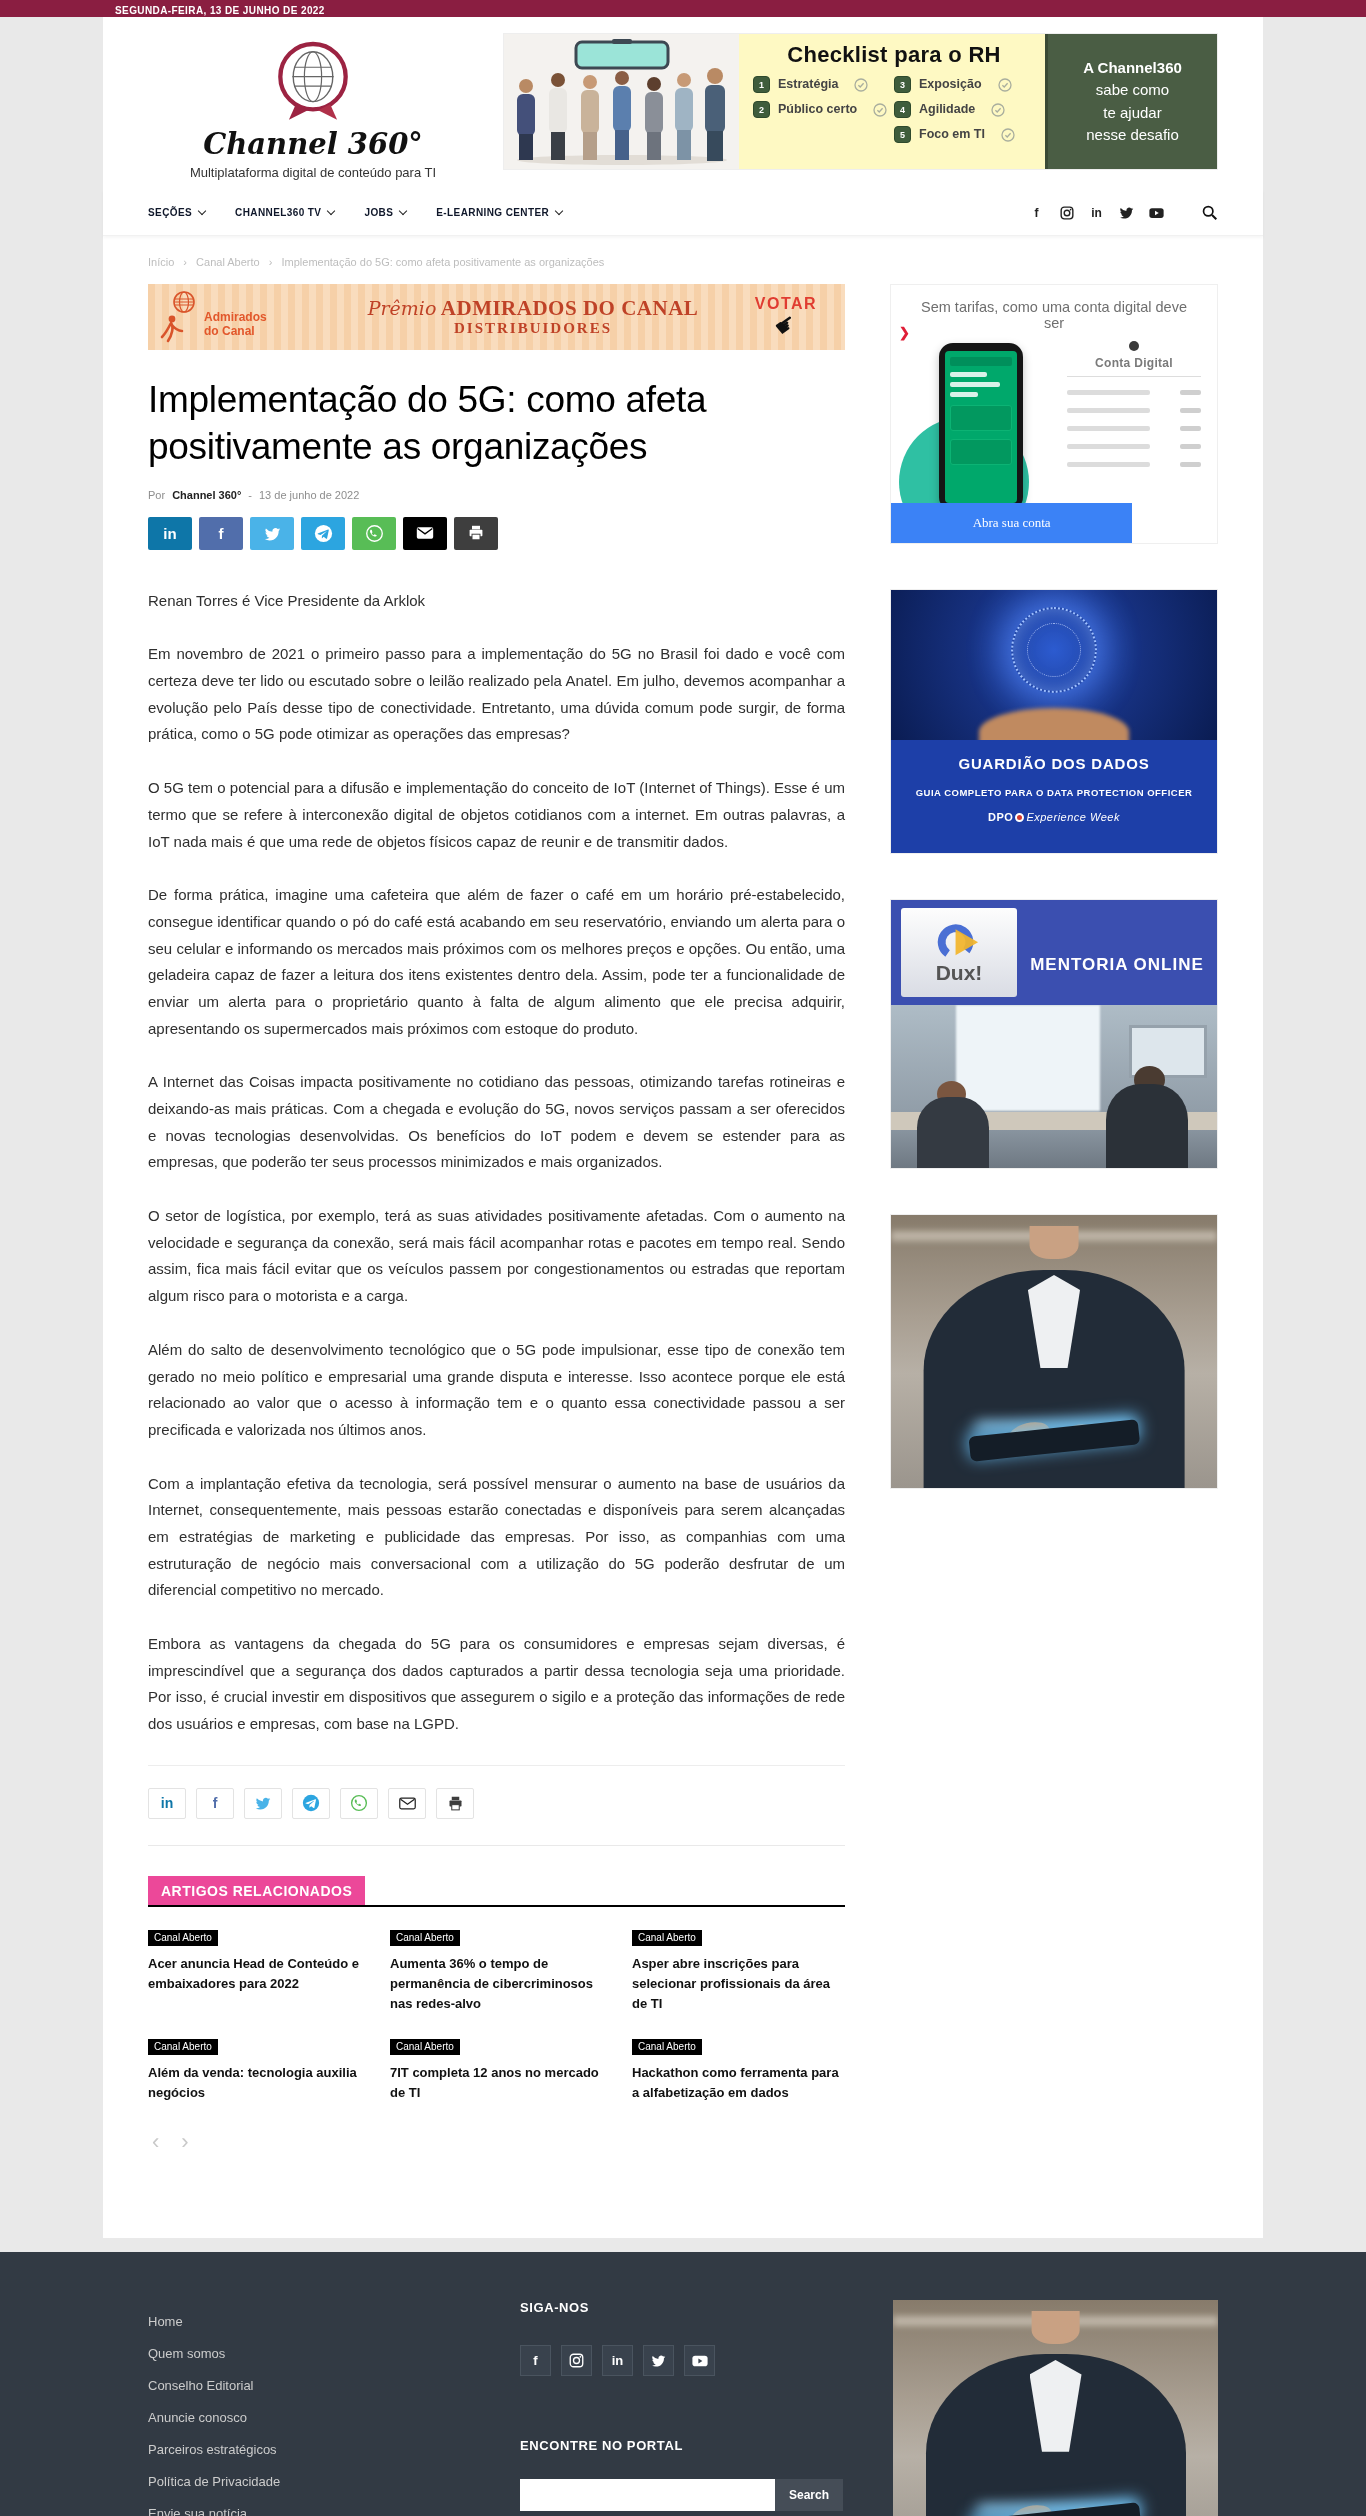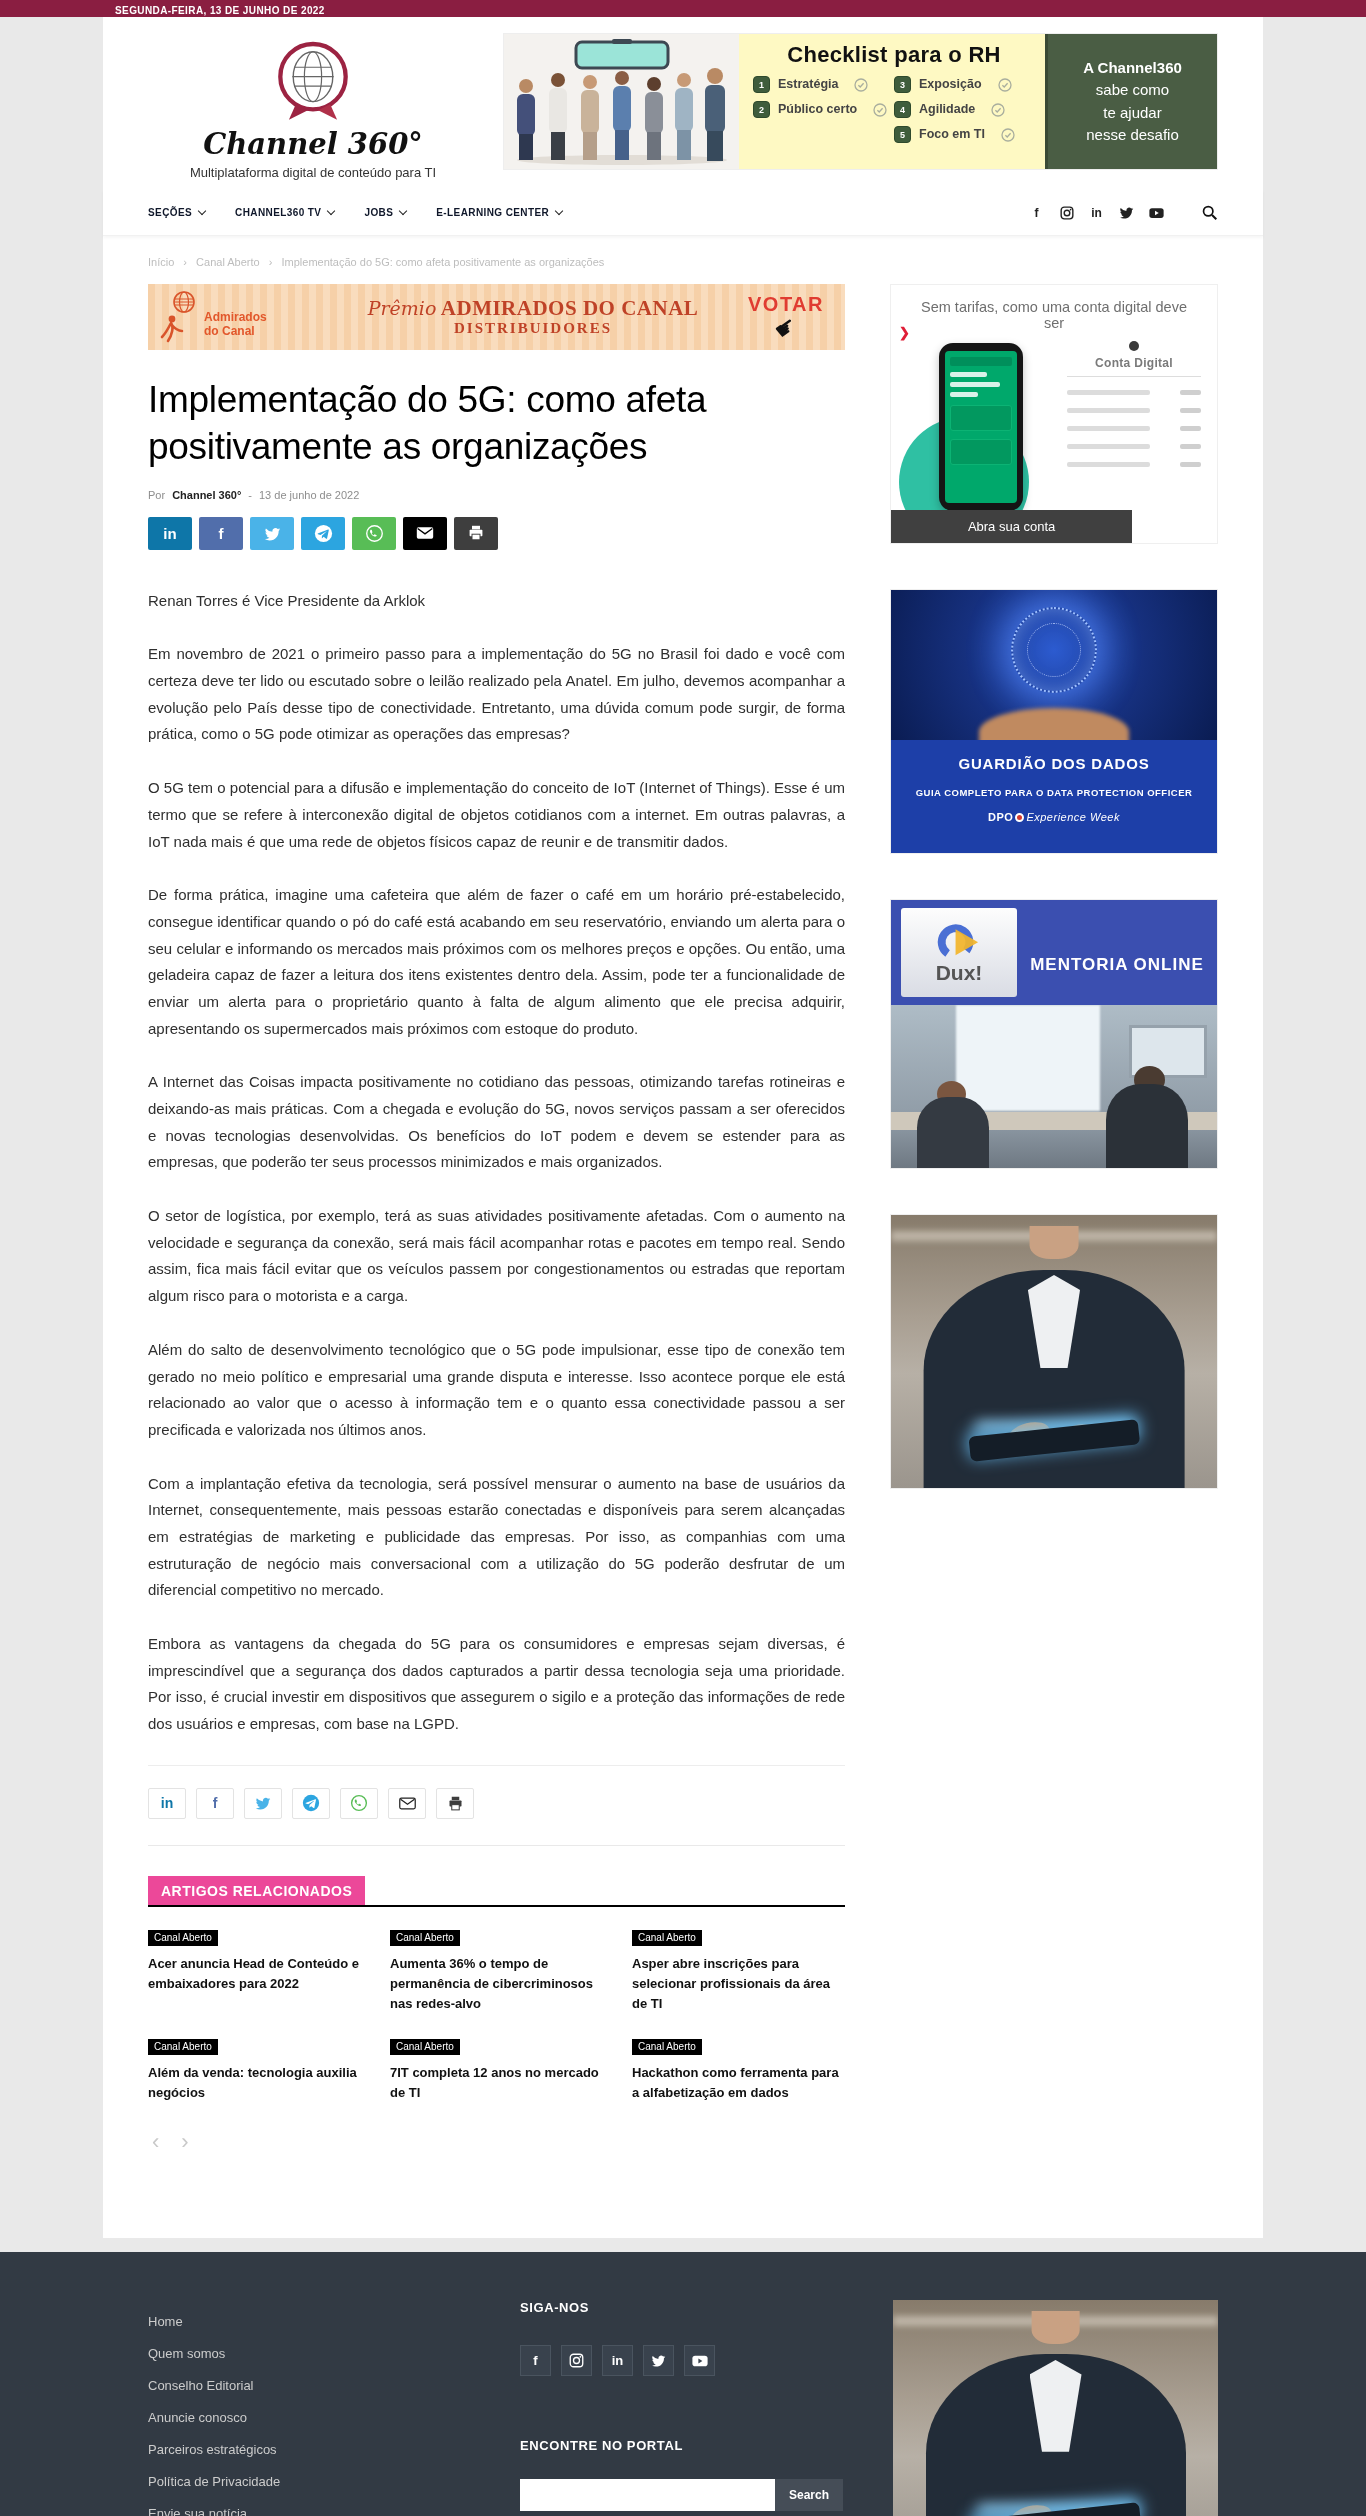--- a/index.html
+++ b/index.html
@@ -51,21 +51,21 @@
 
   
   .promo { height:66px; display:flex; align-items:center; background:repeating-linear-gradient(90deg,#f6d0a8 0 7px,#f9dcbd 7px 14px); padding:0 16px 0 10px; cursor:pointer; }
   .promo-logo { display:flex; align-items:flex-start; width:165px; flex:none; }
   .promo-logo-txt { font-size:12px; font-weight:bold; color:#e2572b; line-height:1.15; margin-top:22px; }
   .promo-title { flex:1; text-align:center; color:#bf4227; line-height:1.15; }
   .promo-script { font-family:"DejaVu Serif", serif; font-style:italic; font-size:19px; }
   .promo-main { font-family:"Liberation Serif", serif; font-weight:bold; font-size:21px; letter-spacing:.5px; }
   .promo-sub { font-family:"Liberation Serif", serif; font-weight:bold; font-size:15px; letter-spacing:2px; }
   .promo-vote { width:86px; flex:none; text-align:center; }
-  .promo-vote-label { color:#e03c31; font-weight:bold; font-size:20px; letter-spacing:1.5px; }
+  .promo-vote-label { color:#e03c31; font-weight:bold; font-size:16px; letter-spacing:1.5px; }
   .promo-hand { font-size:24px; color:#111; display:inline-block; transform:rotate(-35deg); margin-top:-2px; }
 
   
   .a-title { margin-top:26px; font-size:37px; font-weight:300; line-height:1.28; color:#000; letter-spacing:-.3px; max-width:640px; }
   .byline { margin-top:18px; font-size:11px; color:#8e8e8e; display:flex; align-items:center; gap:7px; }
   .byline .author { color:#222; font-weight:bold; font-size:11px; cursor:pointer; }
   .share-row { display:flex; gap:7px; margin-top:16px; }
   .share-btn { width:44px; height:33px; border-radius:2px; display:flex; align-items:center; justify-content:center; color:#fff; font-weight:bold; font-size:15px; cursor:pointer; }
   .sb-in { background:#0e76a8; } .sb-fb { background:#516eab; } .sb-tw { background:#4ab3e8; }
   .sb-tg { background:#2ca5e0; } .sb-wa { background:#58bd56; } .sb-ml { background:#000; } .sb-pr { background:#3e3e3e; }
@@ -104,21 +104,21 @@
   .bank-scr-top { height:9px; background:#008f5b; border-radius:2px; margin-bottom:6px; }
   .bank-scr-line { height:5px; background:rgba(255,255,255,.85); border-radius:2px; margin-bottom:5px; }
   .bank-scr-line.w60 { width:60%; } .bank-scr-line.w80 { width:80%; } .bank-scr-line.w45 { width:45%; }
   .bank-scr-card { height:26px; background:#02985f; border:1px solid #0cb374; border-radius:3px; margin-top:8px; }
   .bank-table { flex:1; padding:2px 2px 0 14px; }
   .bank-dot { width:10px; height:10px; border-radius:50%; background:#3a3a3a; margin:0 auto 5px; }
   .bank-table-title { text-align:center; font-size:12px; font-weight:bold; color:#7a7a7a; letter-spacing:.3px; padding-bottom:6px; border-bottom:1px solid #ddd; }
   .bank-row { display:flex; justify-content:space-between; align-items:center; margin-top:13px; }
   .bank-row .l { height:5px; width:62%; background:#dcdcdc; border-radius:2px; }
   .bank-row .r { height:5px; width:16%; background:#cfcfcf; border-radius:2px; }
-  .ad-bank-cta { position:absolute; left:0; bottom:0; width:74%; height:33px; background:#404040; color:#fff; font-size:13px; display:flex; align-items:center; justify-content:center; }
+  .ad-bank-cta { position:absolute; left:0; bottom:0; width:74%; height:40px; background:#3b82f6; color:#fff; font-size:13px; display:flex; align-items:center; justify-content:center;font-family:Liberation Serif, serif; }
 
   .ad-dpo { height:265px; }
   .photo-dpo { position:relative; height:150px; background:radial-gradient(circle at 50% 40%, #2c5bd0 0%, #16307e 48%, #0a1c52 100%); overflow:hidden; }
   .dpo-sphere { position:absolute; left:50%; top:40%; transform:translate(-50%,-50%); width:86px; height:86px; border-radius:50%; border:2px dotted #9fc0ff; box-shadow:0 0 30px 10px rgba(90,140,255,.55), inset 0 0 18px rgba(140,180,255,.5); }
   .dpo-sphere::after { content:""; position:absolute; inset:14px; border-radius:50%; border:1.5px dotted #c6d6ff; opacity:.8; }
   .dpo-hand { position:absolute; bottom:-16px; left:50%; transform:translateX(-50%); width:150px; height:48px; background:#c08a60; border-radius:50% 50% 0 0; filter:blur(2px); }
   .dpo-panel { height:115px; background:#1d3fa8; color:#fff; text-align:center; padding-top:15px; }
   .dpo-title { font-size:15px; font-weight:800; letter-spacing:.8px; }
   .dpo-sub { font-size:9.5px; font-weight:bold; letter-spacing:.5px; margin-top:15px; }
   .dpo-brand { margin-top:13px; font-size:11px; letter-spacing:.5px; }

